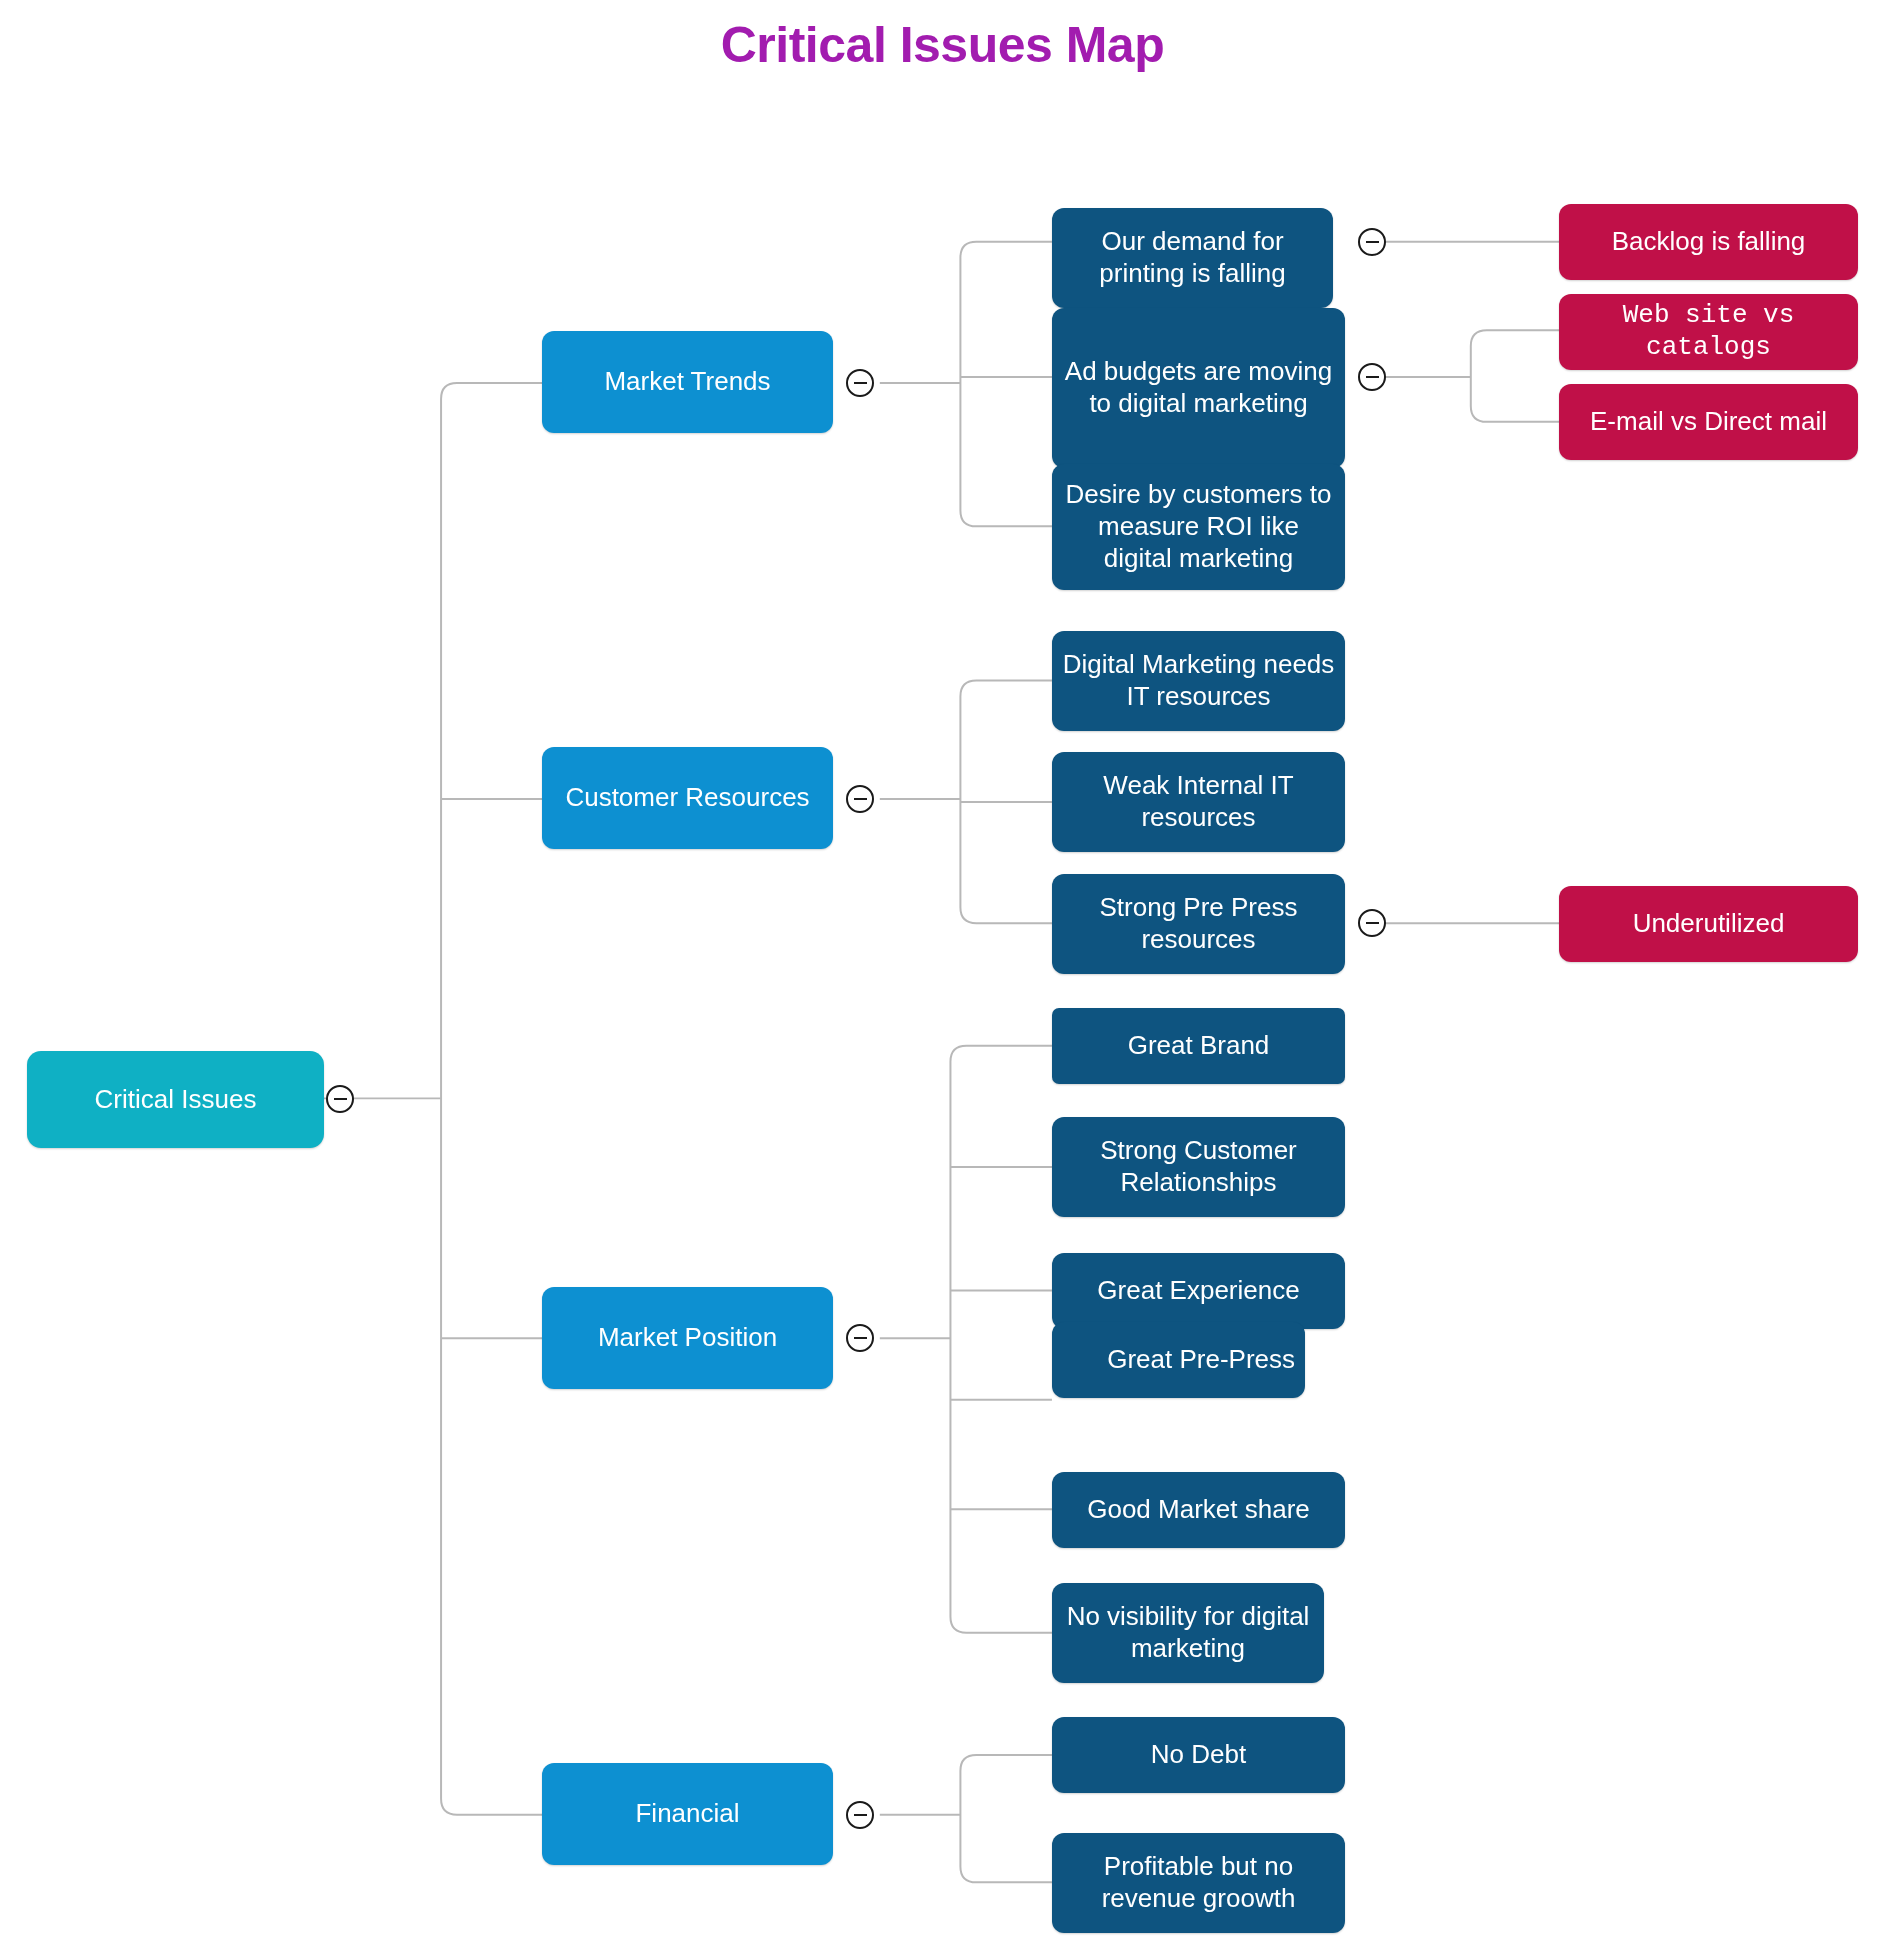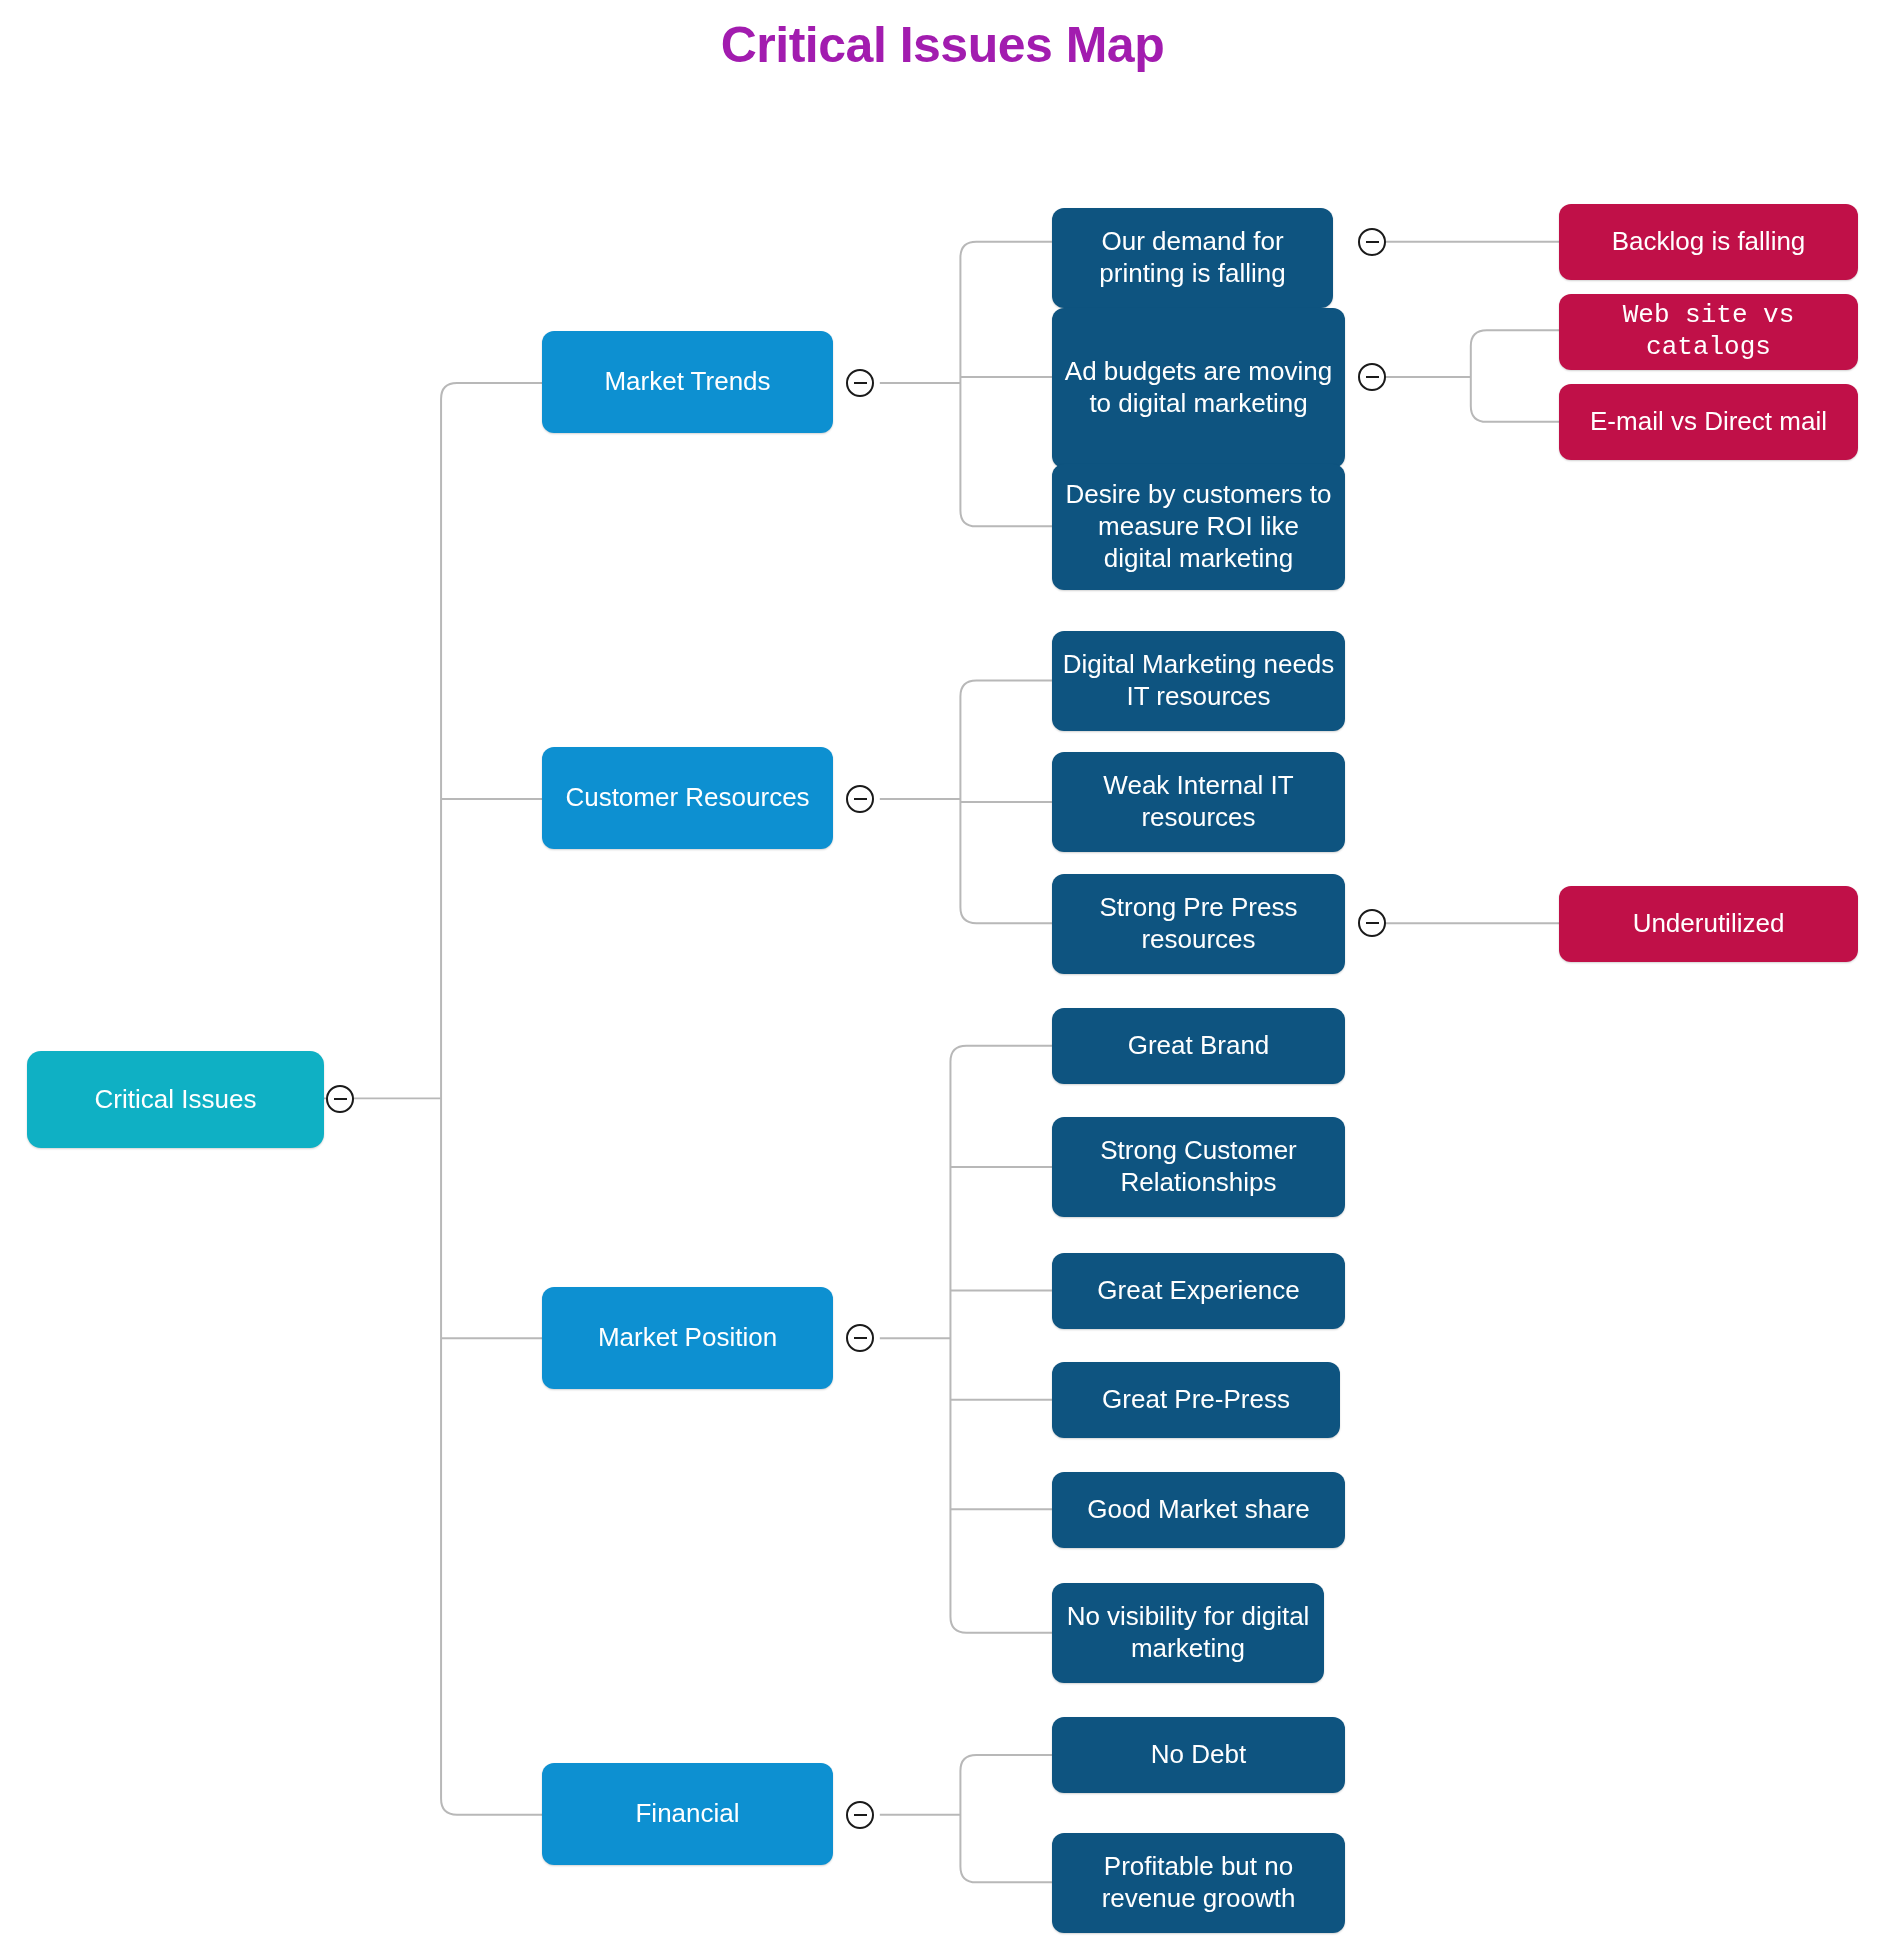--- a/index.html
+++ b/index.html
@@ -221,33 +221,33 @@
     <span class="node-label">Underutilized</span>
   </div>
 
   <div class="node lvl-branch" style="left:542px; top:1287px; width:291px; height:102px;">
     <span class="node-label">Market Position</span>
   </div>
   <div class="toggle" style="left:846px; top:1324px;">
     <span class="bar"></span>
   </div>
 
-  <div class="node lvl-leaf" style="left:1052px; top:1008px; width:293px; height:76px;">
+  <div class="node lvl-leaf" style="left:1052px; top:1008px; width:293px; height:76px;border-radius:7px;">
     <span class="node-label">Great Brand</span>
   </div>
 
   <div class="node lvl-leaf" style="left:1052px; top:1117px; width:293px; height:100px;">
     <span class="node-label">Strong Customer Relationships</span>
   </div>
 
   <div class="node lvl-leaf" style="left:1052px; top:1253px; width:293px; height:76px;">
     <span class="node-label">Great Experience</span>
   </div>
 
-  <div class="node lvl-leaf" style="left:1052px; top:1362px; width:288px; height:76px;">
+  <div class="node lvl-leaf" style="left:1052px; top:1322px; width:253px; height:76px;text-align:right;">
     <span class="node-label">Great Pre-Press</span>
   </div>
 
   <div class="node lvl-leaf" style="left:1052px; top:1472px; width:293px; height:76px;">
     <span class="node-label">Good Market share</span>
   </div>
 
   <div class="node lvl-leaf" style="left:1052px; top:1583px; width:272px; height:100px;text-align:center;">
     <span class="node-label">No visibility for digital marketing</span>
   </div>

